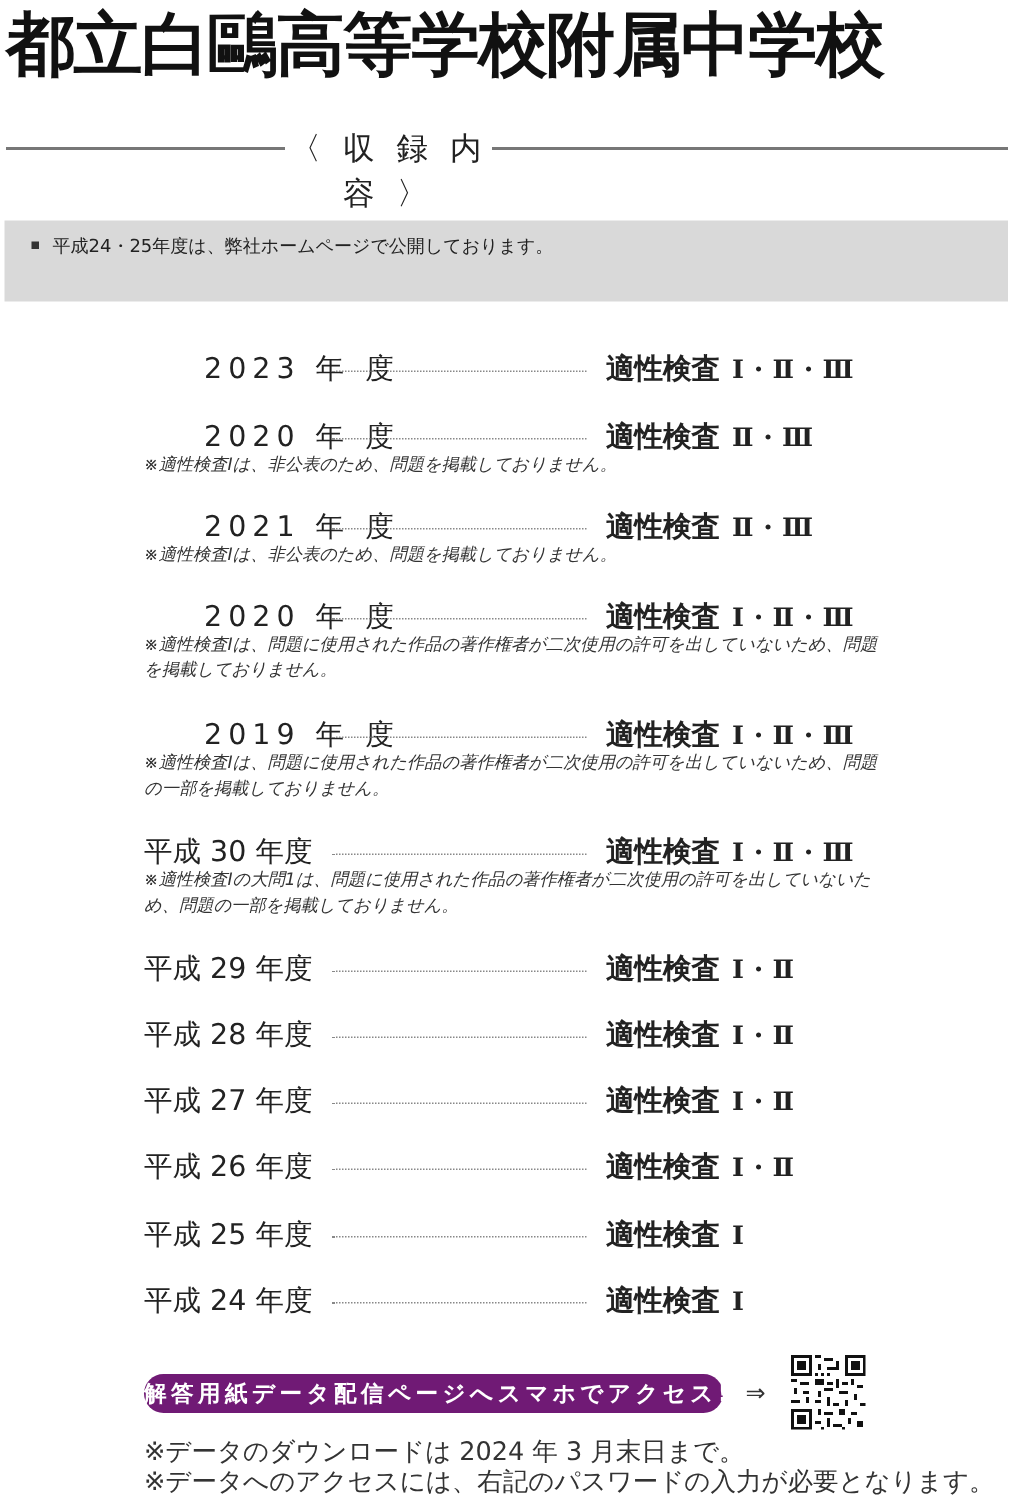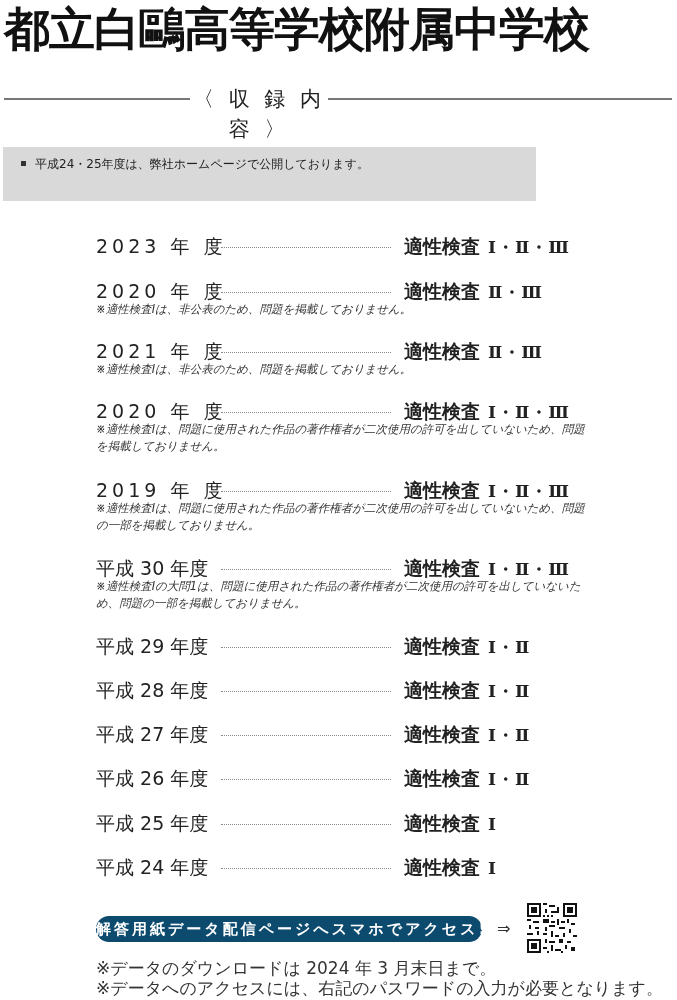--- a/index.html
+++ b/index.html
@@ -6,33 +6,33 @@
   body { width:677px; height:1000px; position:relative; overflow:hidden;
          font-family:"DejaVu Sans", "Liberation Sans", sans-serif; color:#1a1a1a; }
   .title { position:absolute; left:4px; top:-2px; width:672px; font-size:46px; font-weight:bold;
            letter-spacing:-1px; line-height:62px; white-space:nowrap; color:#111; }
   .section-head { position:absolute; left:4px; top:84px; width:668px; height:30px; }
   .section-head .rule { position:absolute; top:14px; height:2px; background:#777; }
   .section-head .rule.l { left:0; width:186px; }
   .section-head .rule.r { left:324px; width:344px; }
   .section-head .label { position:absolute; left:186px; width:138px; top:0; text-align:center;
                          font-size:21px; letter-spacing:4px; line-height:30px; color:#222; }
-  .notice { position:absolute; left:3px; top:147px; width:533px; height:54px; background:#d9d9d9;text-align:center; }
+  .notice { position:absolute; left:3px; top:147px; width:669px; height:54px; background:#d9d9d9;text-align:center; }
   .notice .line { position:absolute; left:32px; font-size:12px; line-height:16px; white-space:nowrap; color:#222; }
   .notice .l1 { top:9px; }
   .notice .l2 { top:29px; }
   .notice .bullet { position:absolute; left:18px; top:14px; width:5px; height:5px; background:#333; }
   .entry { position:absolute; left:96px; width:500px; }
   .entry .yr { position:absolute; left:0; top:0; font-size:19px; line-height:24px; white-space:nowrap; color:#222; }
-  .entry .yr.spaced { letter-spacing:4px; }
+  .entry .yr.spaced { letter-spacing:4px;margin-left:40px; }
   .entry .dots { position:absolute; left:125px; width:170px; top:13px; border-top:1px dotted #888; }
   .entry .exam { position:absolute; left:308px; top:0; font-size:19px; line-height:24px; white-space:nowrap; color:#222;font-weight:bold; }
   .entry .exam .roman { font-family:"DejaVu Serif","Liberation Serif",serif; font-size:17px; margin-left:8px; letter-spacing:1px; }
   .entry .note { position:absolute; left:0; top:24px; font-size:11.5px; line-height:17px; color:#333; width:490px;font-style:italic; }
-  .cta { position:absolute; left:96px; top:916px; width:386px; height:26px; background:#0c4a6e; border-radius:13px;
+  .cta { position:absolute; left:96px; top:916px; width:386px; height:26px; background:#701a75; border-radius:13px;
          color:#ffffff; font-size:15px; font-weight:bold; letter-spacing:3px; line-height:26px; text-align:center; white-space:nowrap; }
   .arrow { position:absolute; left:497px; top:916px; font-size:16px; line-height:26px; color:#333; }
   .qr { position:absolute; left:527px; top:903px; width:50px; height:50px; }
   .foot { position:absolute; left:96px; font-size:17px; line-height:18px; white-space:nowrap; color:#333; }
   .foot.f1 { top:959px; }
   .foot.f2 { top:979px; }
 </style>
 </head>
 <body>
 

